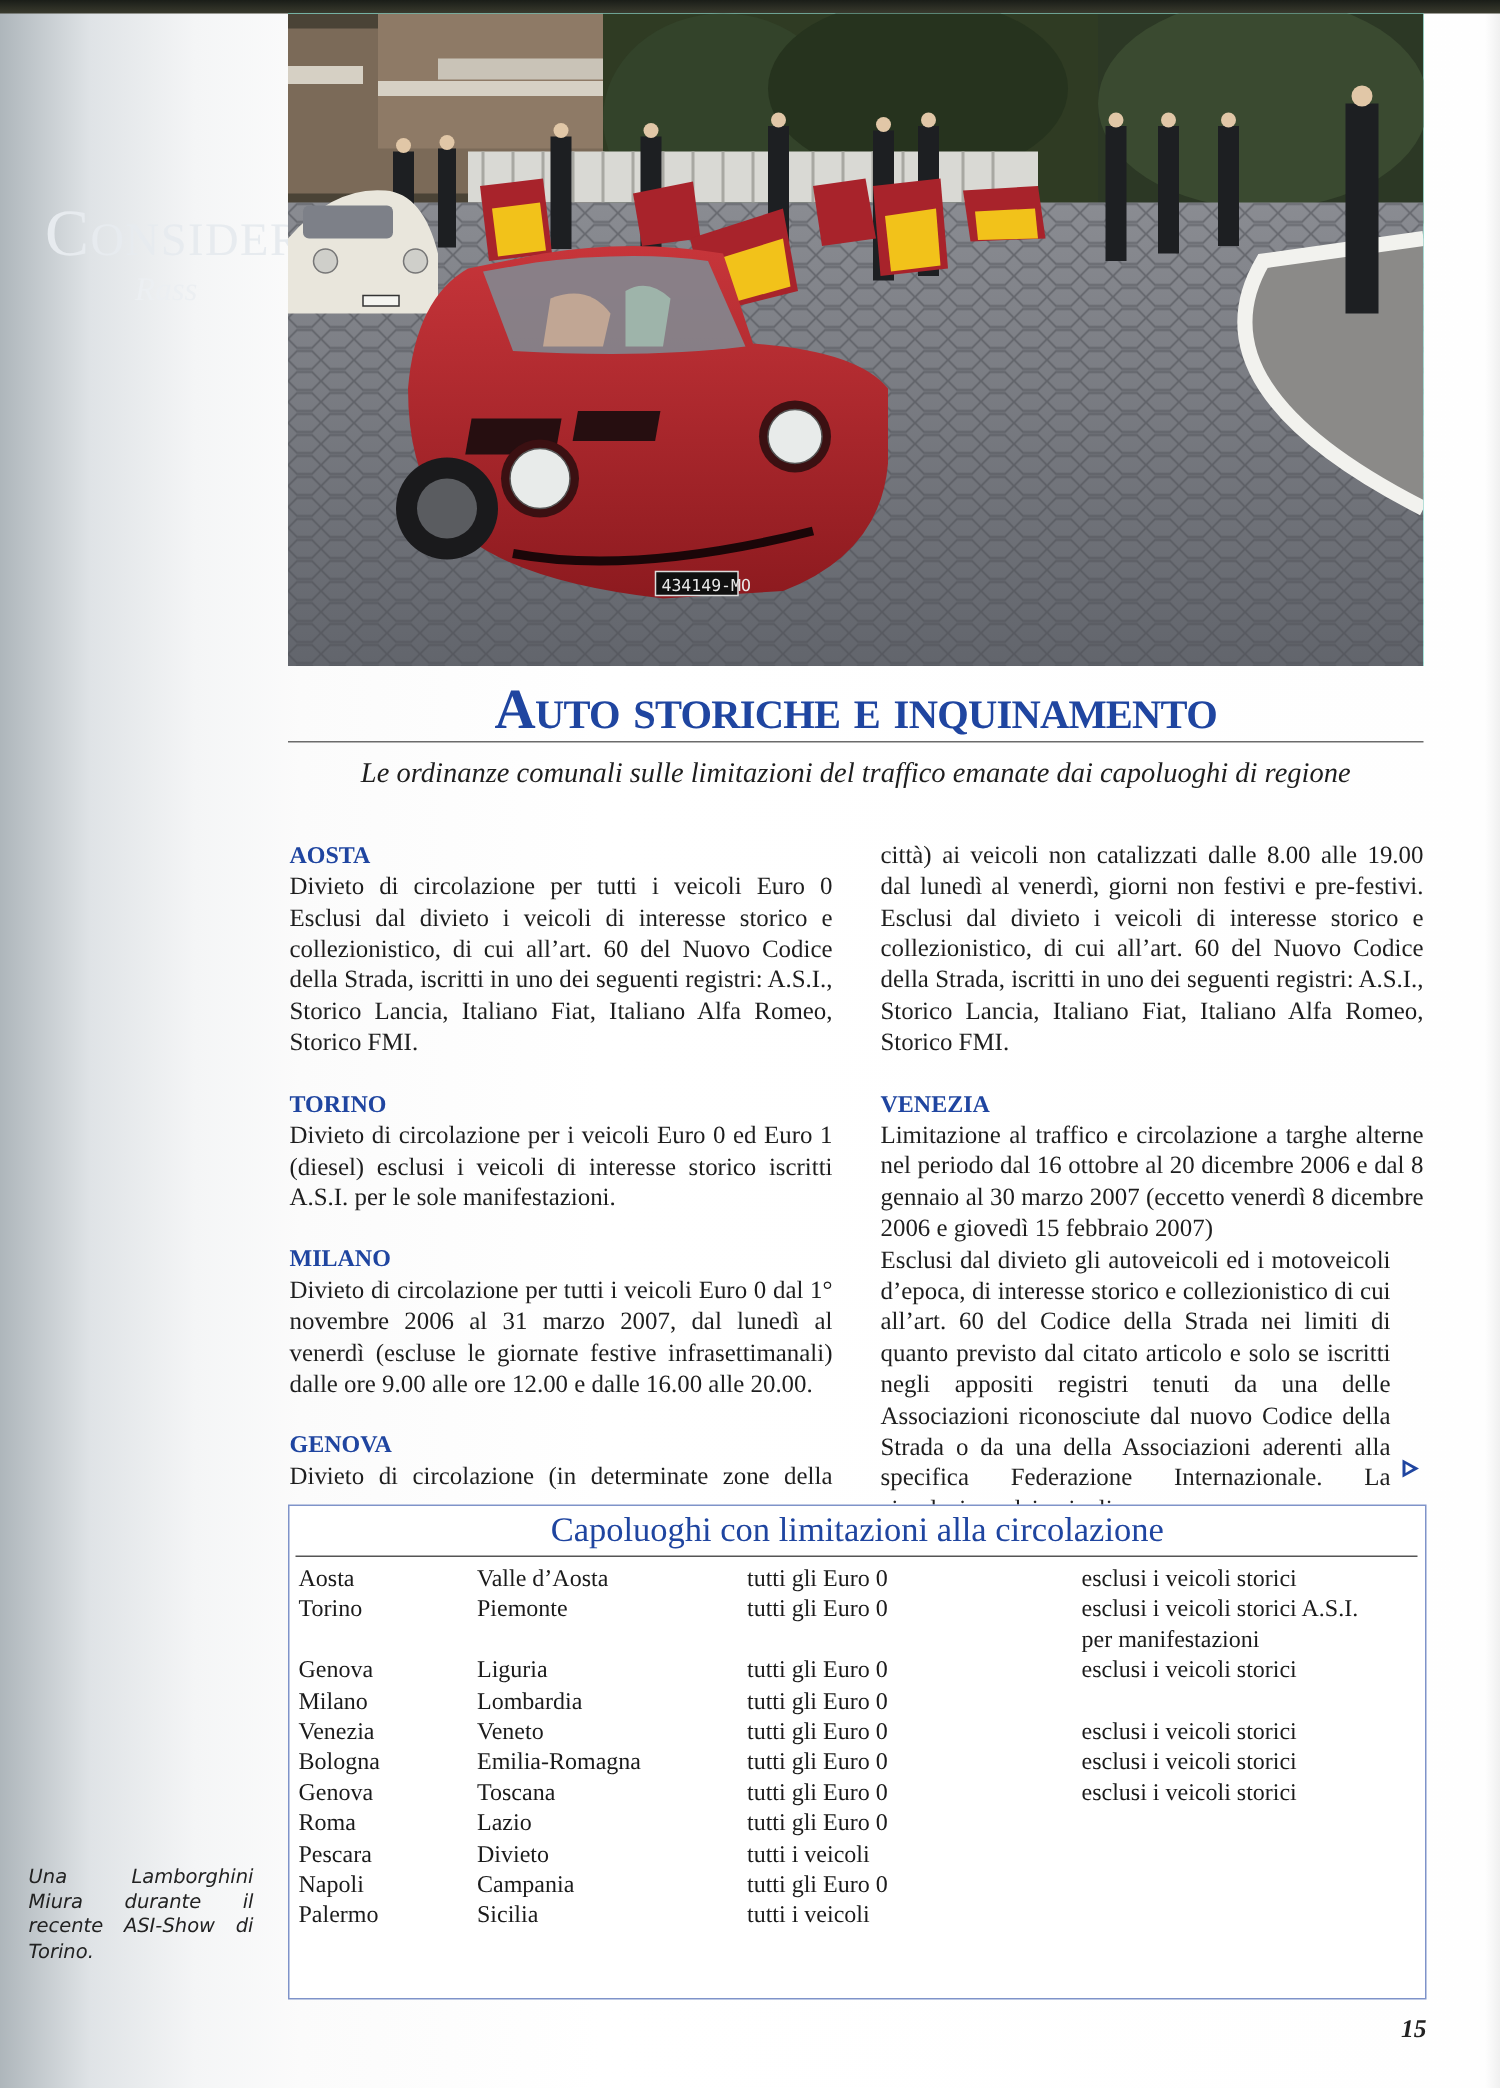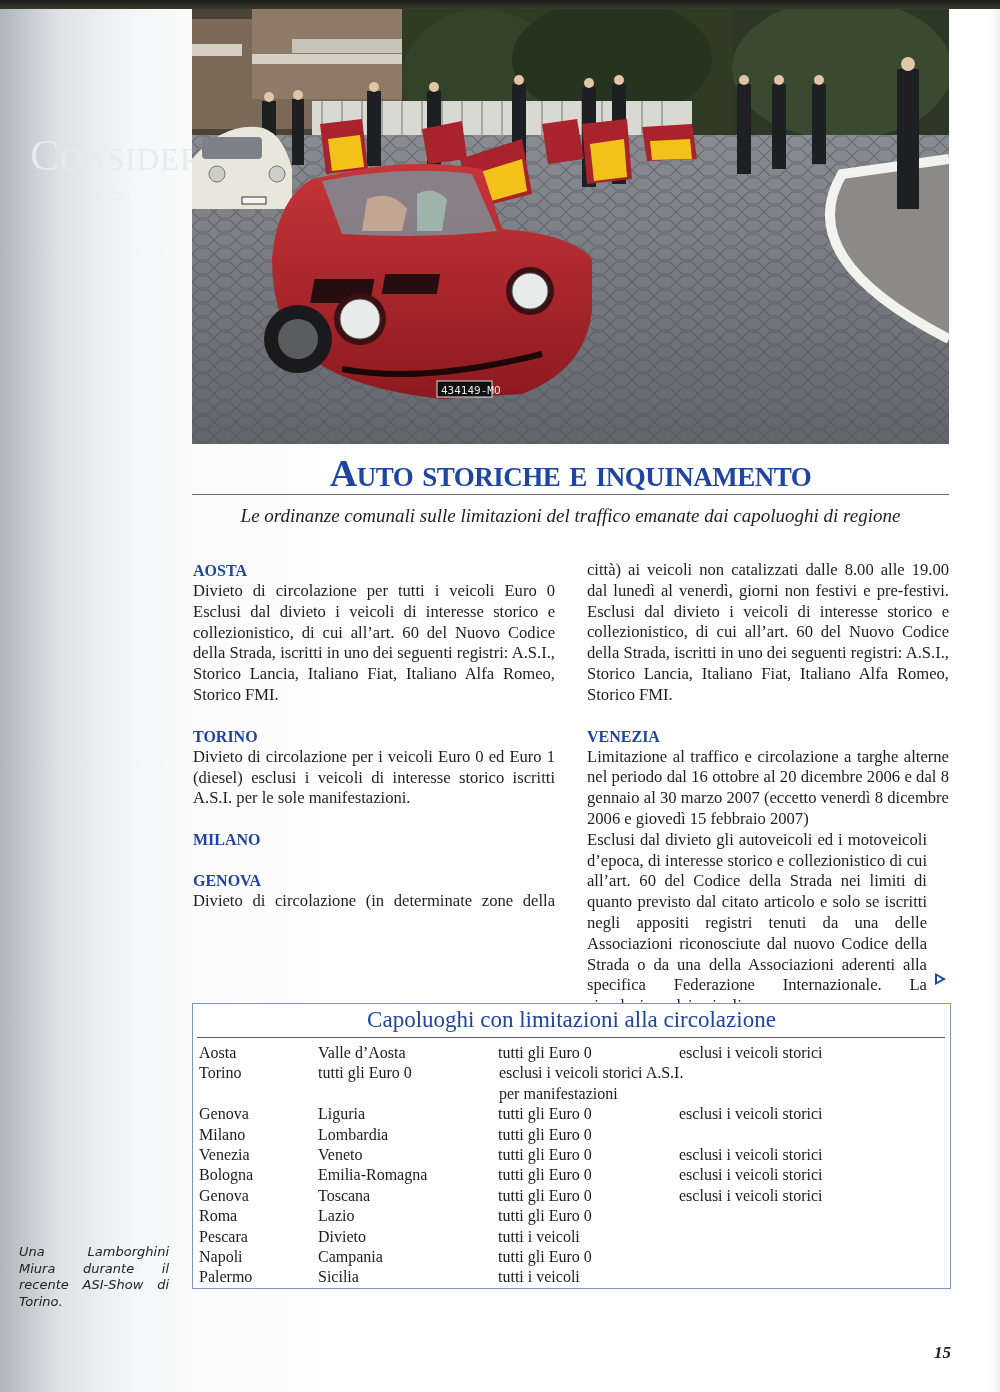--- a/index.html
+++ b/index.html
@@ -58,37 +58,37 @@
     border-left: 11px solid #1f45a0;
   }
   .continue-arrow::after {
     content: ""; position: absolute; left: -9px; top: -3px;
     border-top: 3px solid transparent; border-bottom: 3px solid transparent;
     border-left: 5px solid #fff;
   }
 
   
   .table-box {
-    position: absolute; left: 192px; top: 1003px; width: 759px; height: 286px;
+    position: absolute; left: 192px; top: 1003px; width: 759px; height: 330px;
     border: 1.5px solid #7f93c9; background: #fff;
   }
   .table-title {
     position: absolute; left: 0; top: 0; width: 100%; text-align: center;
     color: #1f45a0; font-size: 23px; line-height: 28px; top: 2px;
   }
   .table-rule {
     position: absolute; left: 4px; top: 33px; width: 748px; height: 1px; background: #555;
   }
   .table-rows { position: absolute; left: 6px; top: 39px; width: 745px; font-size: 16px; line-height: 20.4px; }
   .trow { display: flex; }
   .tc { flex: none; }
   .tc-city { width: 119px; }
   .tc-region { width: 180px; }
   .tc-vehicles { width: 181px; }
-  .tc-note { width: 265px; }
+  .tc-note { width: 265px; margin-left: 42px; }
 
   .caption {
     position: absolute; left: 19px; top: 1244px; width: 150px;
     font-family: "DejaVu Sans", sans-serif; font-style: italic; font-size: 13px; line-height: 16.6px;
     color: #222; text-align: justify; text-align-last: left;
   }
   .page-number {
     position: absolute; left: 934px; top: 1343px; font-style: italic; font-weight: bold; font-size: 17px; color: #222;
   }
 </style>
@@ -226,20 +226,21 @@
   <div class="section">
     <div class="section-head">AOSTA</div>
     <p class="para">Divieto di circolazione per tutti i veicoli Euro 0 Esclusi dal divieto i veicoli di interesse storico e collezionistico, di cui all’art. 60 del Nuovo Codice della Strada, iscritti in uno dei seguenti registri: A.S.I., Storico Lancia, Italiano Fiat, Italiano Alfa Romeo, Storico FMI.</p>
   </div>
   <div class="section">
     <div class="section-head">TORINO</div>
     <p class="para">Divieto di circolazione per i veicoli Euro 0 ed Euro 1 (diesel) esclusi i veicoli di interesse storico iscritti A.S.I. per le sole manifestazioni.</p>
   </div>
   <div class="section">
     <div class="section-head">MILANO</div>
+    <p class="para">Divieto di circolazione per tutti i veicoli Euro 0 dal 1° novembre 2006 al 31 marzo 2007, dal lunedì al venerdì (escluse le giornate festive infrasettimanali) dalle ore 9.00 alle ore 12.00 e dalle 16.00 alle 20.00.</p>
   </div>
   <div class="section">
     <div class="section-head">GENOVA</div>
     <p class="para" style="text-align-last: justify;">Divieto di circolazione (in determinate zone della</p>
   </div>
 </div>
 
 <div class="col col-right">
   <div class="section">
     <p class="para">città) ai veicoli non catalizzati dalle 8.00 alle 19.00 dal lunedì al venerdì, giorni non festivi e pre-festivi. Esclusi dal divieto i veicoli di interesse storico e collezionistico, di cui all’art. 60 del Nuovo Codice della Strada, iscritti in uno dei seguenti registri: A.S.I., Storico Lancia, Italiano Fiat, Italiano Alfa Romeo, Storico FMI.</p>
@@ -257,20 +258,21 @@
   <div class="table-rule"></div>
   <div class="table-rows">
     <div class="trow">
       <span class="tc tc-city">Aosta</span>
       <span class="tc tc-region">Valle d’Aosta</span>
       <span class="tc tc-vehicles">tutti gli Euro 0</span>
       <span class="tc tc-note">esclusi i veicoli storici</span>
     </div>
     <div class="trow">
       <span class="tc tc-city">Torino</span>
+      <span class="tc tc-region">Piemonte</span>
       <span class="tc tc-vehicles">tutti gli Euro 0</span>
       <span class="tc tc-note">
         <span style="display:block">esclusi i veicoli storici A.S.I.</span>
         <span style="display:block">per manifestazioni</span>
       </span>
     </div>
     <div class="trow">
       <span class="tc tc-city">Genova</span>
       <span class="tc tc-region">Liguria</span>
       <span class="tc tc-vehicles">tutti gli Euro 0</span>

